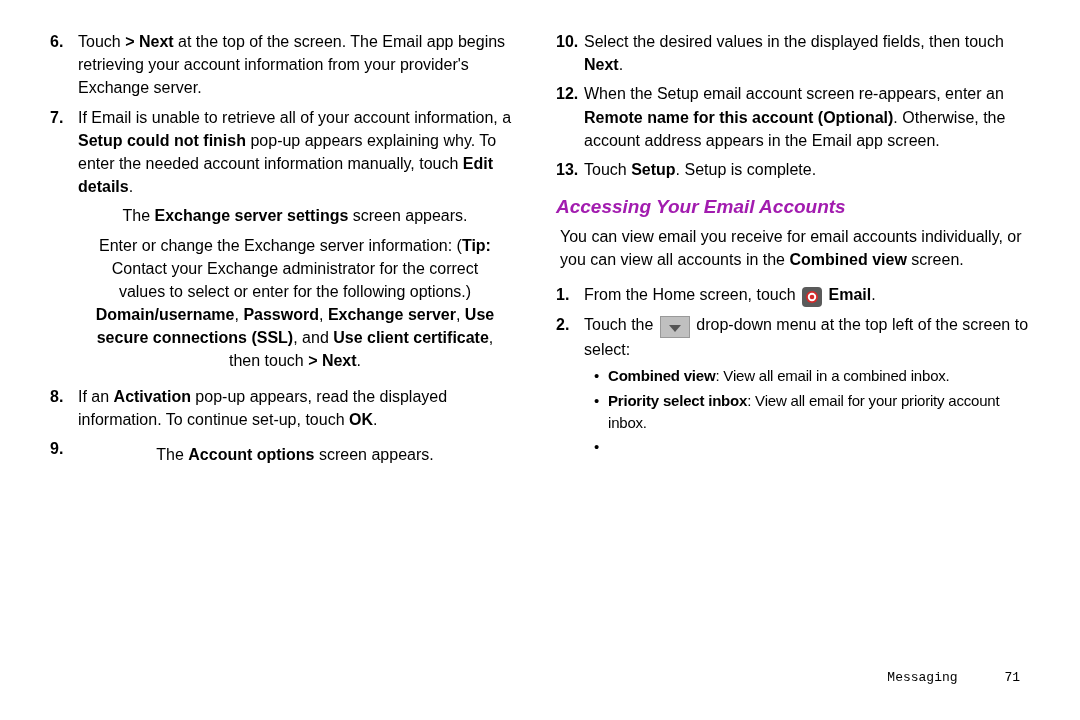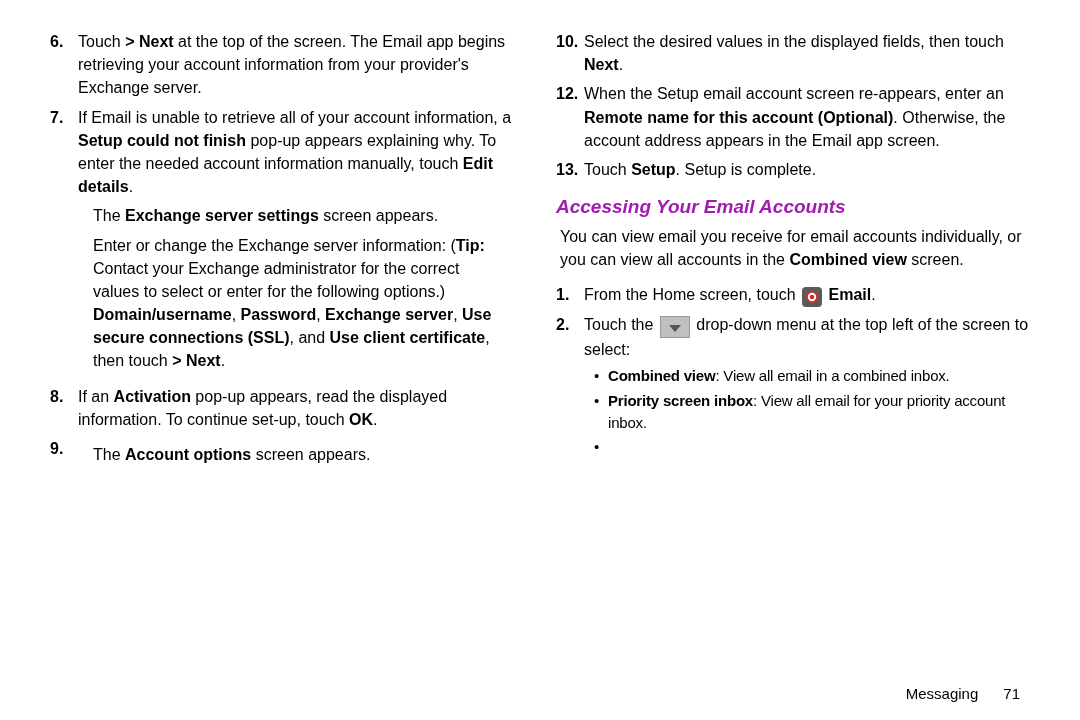--- a/index.html
+++ b/index.html
@@ -33,21 +33,21 @@
   ol.numlist > li, ol.numlist2 > li {
     display: flex;
     margin: 0 0 6px 0;
   }
   .num {
     min-width: 28px;
     font-weight: bold;
     flex-shrink: 0;
   }
   .txt { flex: 1; }
-  .para { margin: 6px 15px; }
+  .para { margin: 6px 15px; text-align: center; }
   .bold { font-weight: bold; }
   .heading {
     font-weight: bold;
     font-style: italic;
     color: #a21caf;
     font-size: 19px;
     margin: 12px 0 4px 0;
   }
   .sub-para {
     margin: 4px 0 12px 4px;
@@ -62,23 +62,24 @@
     margin: 3px 0;
     font-size: 15px;
   }
   .bullets > li .dot {
     min-width: 14px;
     flex-shrink: 0;
   }
   .condensed { letter-spacing: -0.2px; }
   .footer {
     position: absolute;
-    bottom: 18px;
+    bottom: 35px;
     right: 60px;
-    font-size: 15px;
+    font-size: 13px;
+    font-family: Liberation Mono, monospace;
   }
   .icon-email {
     display: inline-flex;
     align-items: center;
     justify-content: center;
     width: 20px;
     height: 20px;
     background: #5a5a5a;
     border-radius: 4px;
     vertical-align: -4px;
@@ -176,21 +177,21 @@
                   <polygon points="4,5 16,5 10,12" fill="#555"></polygon>
                 </svg>
               </span><span> drop-down menu at the top left of the screen to select:</span></div>
             <ul class="bullets">
               <li>
                 <div class="dot">•</div>
                 <div class="condensed"><span class="bold">Combined view</span><span>: View all email in a combined inbox.</span></div>
               </li>
               <li>
                 <div class="dot">•</div>
-                <div class="condensed"><span class="bold">Priority screen inbox</span><span>: View all email for your priority account inbox.</span></div>
+                <div class="condensed"><span class="bold">Priority select inbox</span><span>: View all email for your priority account inbox.</span></div>
               </li>
               <li>
                 <div class="dot">•</div>
               </li>
             </ul>
           </div>
         </li>
       </ol>
   </div>
 </div>

